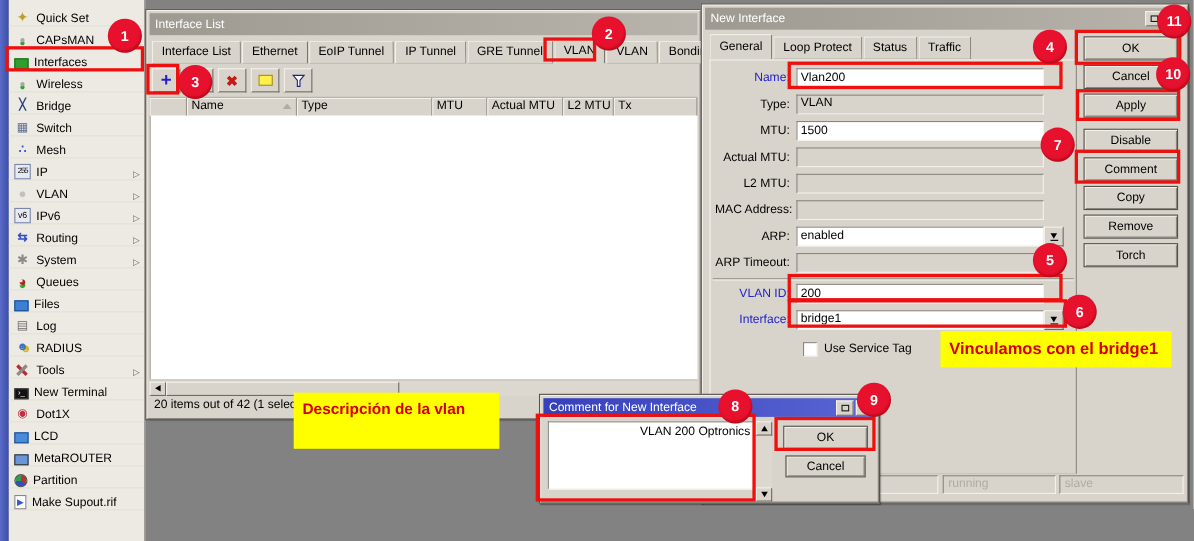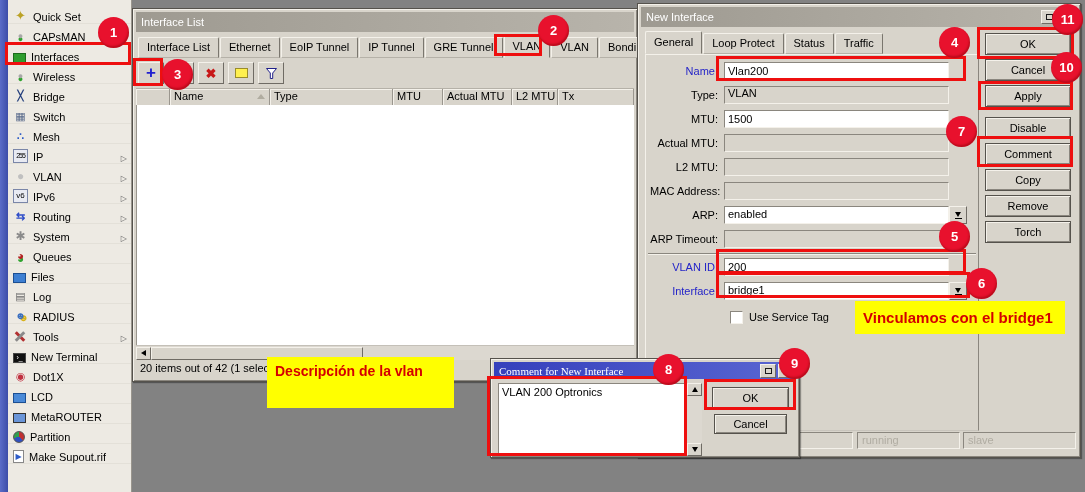--- a/index.html
+++ b/index.html
@@ -49,21 +49,21 @@
   .ic-partition{width:12px;height:12px;border-radius:50%;background:conic-gradient(#c03030 0 130deg,#3050c0 130deg 260deg,#30a050 260deg);border:1px solid #555}
   .ic-supout{background:#fff;border:1px solid #888;width:11px;height:13px;color:#2d5cc8;font-size:8px}
   .ic-supout::before{content:"▶"}
 
   
   .win { position:absolute; background:#d8d4cb; border:1px solid #55524c;
          box-shadow:inset 1px 1px 0 #f4f1ea, inset -1px -1px 0 #8a867e, 1px 1px 1px rgba(0,0,0,.35);
          padding:3px; }
   .tbar { height:20px; display:flex; align-items:center; color:#fff; padding:0 2px 0 5px; flex:none; }
   .tbar-inactive { background:linear-gradient(90deg,#9e9a91,#b8b4ab); }
-  .tbar-active { background:linear-gradient(90deg,#3540bc,#5a66d2);font-family:Liberation Serif, serif; }
+  .tbar-active { background:linear-gradient(90deg,#3540bc,#5a66d2); }
   .tbar .ttl { flex:1; overflow:hidden; white-space:nowrap; }
   .tbtn { width:16px; height:14px; background:#d8d4cb; border:1px solid; border-color:#f4f1ea #6f6b64 #6f6b64 #f4f1ea;
           display:flex; align-items:center; justify-content:center; margin-left:2px; flex:none; color:#111; font-size:9px; }
   .sqg { width:7px; height:6px; border:1px solid #1a1a1a; }
 
   .tabs { display:flex; align-items:flex-end; padding:4px 1px 0 2px; height:26px; flex:none; }
   .tab { background:#d8d4cb; border:1px solid; border-color:#f4f1ea #7a766e #b5b1a8 #f4f1ea;
          border-radius:2px 2px 0 0; padding:3px 8px 3px; margin-right:1px; white-space:nowrap; height:21px; }
   .tab.active { height:23px; padding-top:4px; position:relative; z-index:2; border-bottom-color:#d8d4cb; }
 
@@ -109,22 +109,22 @@
   .cbtn .bar { width:7px; height:1px; background:#000; margin-top:1px; }
   .hsep { position:absolute; left:2px; right:2px; height:2px; border-top:1px solid #8a867e; border-bottom:1px solid #f4f1ea; }
   .chkbox { width:13px; height:13px; background:#fff; border:1px solid; border-color:#8a867e #f4f1ea #f4f1ea #8a867e; margin-right:6px; }
   .btn { position:absolute; width:86px; height:22px; background:#d8d4cb; text-align:center;
          border:1px solid #55524c; box-shadow:inset 1px 1px 0 #f4f1ea, inset -1px -1px 0 #8a867e;
          display:flex; align-items:center; justify-content:center; }
   .flag { position:absolute; top:425px; height:17px; border:1px solid; border-color:#8a867e #f4f1ea #f4f1ea #8a867e;
           color:#b0aca2; padding:1px 4px; }
 
   
-  .ta { position:absolute; left:4px; top:21px; width:188px; height:73px; resize:none; border:1px solid;
-        border-color:#8a867e #f4f1ea #f4f1ea #8a867e; background:#fff; font:11px "Liberation Sans", sans-serif; padding:2px 3px; }
+  .ta { position:absolute; left:4px; top:21px; width:188px; height:62px; resize:none; border:1px solid;
+        border-color:#8a867e #f4f1ea #f4f1ea #8a867e; background:#fff; font:11px "Liberation Sans", sans-serif; padding:2px 3px;text-align:right; }
   .vscroll { position:absolute; left:193px; top:21px; width:15px; height:73px; background:#dcd8d0;
              display:flex; flex-direction:column; justify-content:space-between; }
 
   
   .redbox { position:absolute; border:3px solid #ee0f0f; z-index:40; }
   .badge { position:absolute; width:31px; height:31px; border-radius:50%; background:#e8112d;
            color:#fff; font-weight:bold; font-size:13px; display:flex; align-items:center; justify-content:center;
            z-index:50; box-shadow:inset -1px -2px 2px rgba(120,0,0,.4); }
   .ynote { position:absolute; background:#ffff00; color:#d40000; font-weight:bold; z-index:30; padding:4px 8px; }
   .ynote1 { left:267px; top:357px; width:187px; height:51px; font-size:14px; line-height:21px; }

